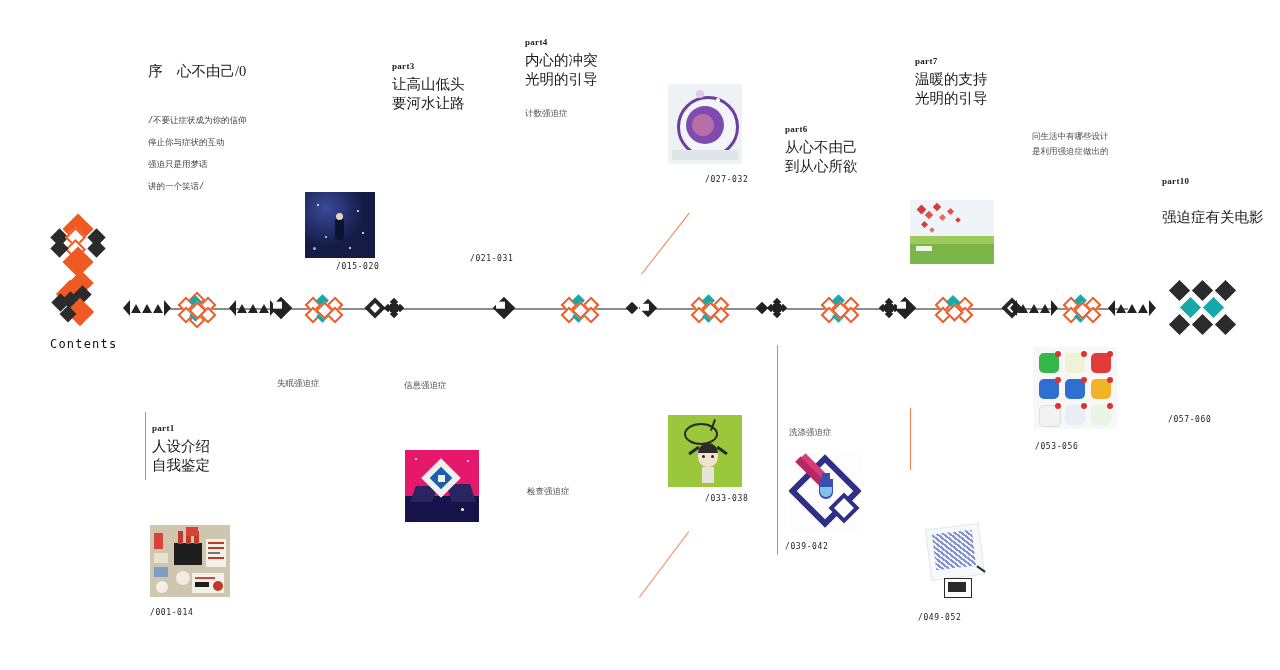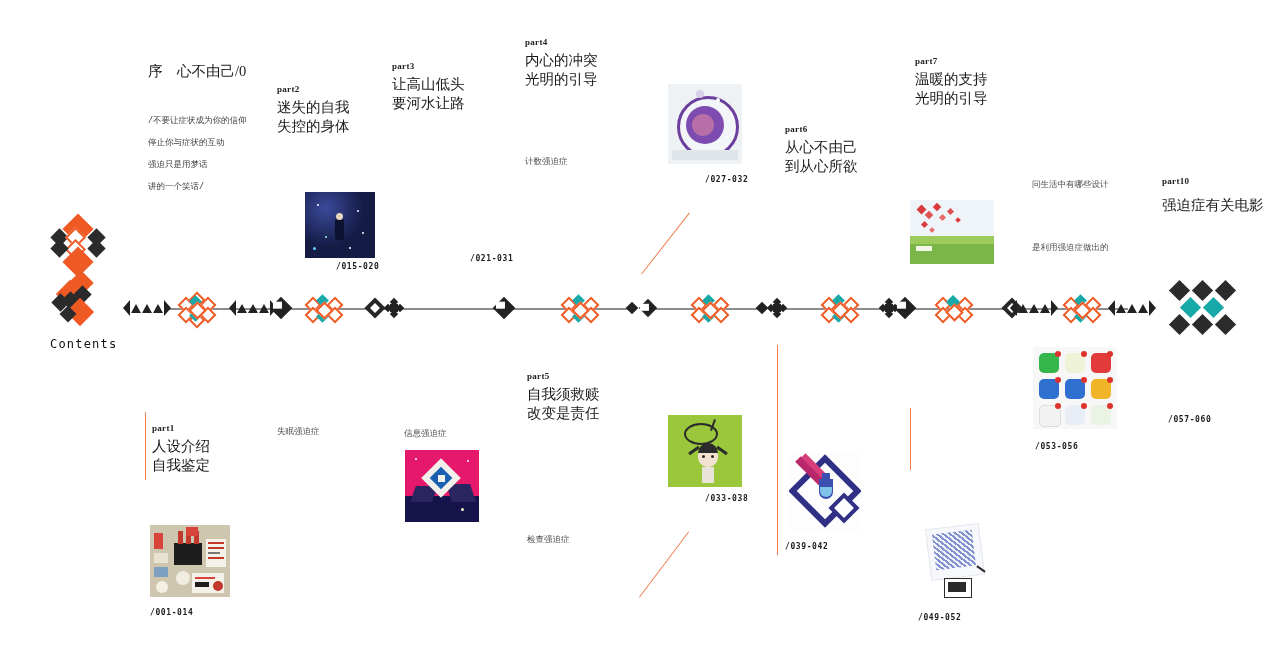--- a/index.html
+++ b/index.html
@@ -6,22 +6,22 @@
   body{
     width:1280px;height:670px;background:#ffffff;position:relative;overflow:hidden;
     font-family:"Liberation Serif","DejaVu Serif",serif;color:#111;
   }
   .stage{position:absolute;left:0;top:0;width:1280px;height:670px;}
   .abs{position:absolute;}
 
   
   .partno{font-family:"Liberation Serif",serif;font-size:9px;letter-spacing:.3px;color:#222;font-weight:700;display:inline-block;vertical-align:baseline;}
   .ttl{font-size:14.5px;line-height:19px;color:#1a1a1a;white-space:nowrap;}
-  .sub{font-size:8.5px;line-height:15px;color:#4b4b4b;white-space:nowrap;margin-top:48px;}
-  .pg{font-family:"DejaVu Sans Mono","Liberation Mono",monospace;font-size:8px;font-weight:700;letter-spacing:.6px;color:#1a1a1a;white-space:nowrap;}
+  .sub{font-size:8.5px;line-height:15px;color:#4b4b4b;white-space:nowrap;}
+  .pg{font-family:"DejaVu Sans Mono","Liberation Mono",monospace;font-size:8px;font-weight:400;letter-spacing:.6px;color:#1a1a1a;white-space:nowrap;}
   .preface{font-size:14.5px;line-height:19px;color:#1a1a1a;white-space:nowrap;}
   .prefline{font-size:8.5px;line-height:22px;color:#3d3d3d;white-space:nowrap;}
   .contents{font-family:"DejaVu Sans Mono","Liberation Mono",monospace;font-size:12px;letter-spacing:1.2px;color:#111;}
   .movie{font-size:8px;line-height:17px;color:#3d3d3d;white-space:nowrap;}
 
   
   .vrule{position:absolute;width:1.4px;background:#f08050;}
   .diag{position:absolute;height:1.4px;background:#f08050;transform-origin:0 0;}
 
   
@@ -301,25 +301,20 @@
       <i style="left:23px;top:0px;background:#2b2b2b;"></i>
       <i style="left:46px;top:0px;background:#2b2b2b;"></i>
       <i style="left:11px;top:17px;background:#17a8a8;"></i>
       <i style="left:34px;top:17px;background:#17a8a8;"></i>
       <i style="left:0px;top:34px;background:#2b2b2b;"></i>
       <i style="left:23px;top:34px;background:#2b2b2b;"></i>
       <i style="left:46px;top:34px;background:#2b2b2b;"></i>
     </div>
   </div>
 
-  <div class="abs" style="left:277px;top:78px;">
-    <div><span class="partno">part</span><span class="partno num">2</span></div>
-    <div class="ttl" style="margin-top:2px;">迷失的自我</div>
-    <div class="ttl">失控的身体</div>
-  </div>
   <div class="thumb" style="left:305px;top:192px;width:70px;height:66px;">
     <div class="inner" style="background:#131a42;"></div>
     <div class="abs" style="left:0;top:0;width:70px;height:66px;background:radial-gradient(circle at 30% 25%,#3a4a9a 0%,#141b45 55%);"></div>
     <i class="abs" style="left:30px;top:26px;width:9px;height:22px;background:#0d1230;border-radius:3px;"></i>
     <i class="abs" style="left:31px;top:21px;width:7px;height:7px;border-radius:50%;background:#e6d6c0;"></i>
     <i class="abs" style="left:12px;top:12px;width:2px;height:2px;background:#fff;border-radius:50%;"></i>
     <i class="abs" style="left:52px;top:18px;width:2px;height:2px;background:#fff;border-radius:50%;"></i>
     <i class="abs" style="left:20px;top:44px;width:2px;height:2px;background:#9fd;border-radius:50%;"></i>
     <i class="abs" style="left:57px;top:40px;width:2px;height:2px;background:#fff;border-radius:50%;"></i>
     <i class="abs" style="left:8px;top:55px;width:3px;height:3px;background:#6cf;border-radius:50%;"></i>
@@ -402,21 +397,21 @@
     <i class="abs" style="left:48px;top:30px;width:6px;height:6px;border-radius:50%;background:#e0322c;"></i>
     <i class="abs" style="left:74px;top:30px;width:6px;height:6px;border-radius:50%;background:#e0322c;"></i>
     <i class="abs" style="left:22px;top:56px;width:6px;height:6px;border-radius:50%;background:#e0322c;"></i>
     <i class="abs" style="left:48px;top:56px;width:6px;height:6px;border-radius:50%;background:#e0322c;"></i>
     <i class="abs" style="left:74px;top:56px;width:6px;height:6px;border-radius:50%;background:#e0322c;"></i>
   </div>
   <div class="abs pg" style="left:1035px;top:442px;">/053-056</div>
 
   <div class="abs" style="left:1162px;top:170px;">
     <div><span class="partno">part</span><span class="partno num">10</span></div>
-    <div class="ttl" style="margin-top:8px;text-align:right;">强迫症有关电影</div>
+    <div class="ttl" style="margin-top:20px;text-align:right;">强迫症有关电影</div>
   </div>
   <div class="abs pg" style="left:1168px;top:415px;">/057-060</div>
 
   <div class="vrule" style="left:145px;top:412px;height:68px;"></div>
   <div class="abs" style="left:152px;top:417px;">
     <div><span class="partno">part</span><span class="partno num">1</span></div>
     <div class="ttl" style="margin-top:2px;">人设介绍</div>
     <div class="ttl">自我鉴定</div>
   </div>
   <div class="thumb" style="left:150px;top:525px;width:80px;height:72px;">
@@ -436,25 +431,20 @@
     <i class="abs" style="left:6px;top:56px;width:12px;height:12px;border-radius:50%;background:#f3efe2;"></i>
     <i class="abs" style="left:26px;top:46px;width:14px;height:14px;border-radius:50%;background:#f0ece0;"></i>
     <i class="abs" style="left:42px;top:48px;width:32px;height:20px;background:#f4f1e8;"></i>
     <i class="abs" style="left:45px;top:52px;width:20px;height:2px;background:#d8433a;"></i>
     <i class="abs" style="left:45px;top:57px;width:14px;height:5px;background:#1d1d1d;"></i>
     <i class="abs" style="left:63px;top:56px;width:10px;height:10px;border-radius:50%;background:#c0392b;"></i>
     <i class="abs" style="left:36px;top:2px;width:12px;height:9px;background:#d8433a;"></i>
   </div>
   <div class="abs pg" style="left:150px;top:608px;">/001-014</div>
 
-  <div class="abs" style="left:527px;top:365px;">
-    <div><span class="partno">part</span><span class="partno num">5</span></div>
-    <div class="ttl" style="margin-top:2px;">自我须救赎</div>
-    <div class="ttl">改变是责任</div>
-  </div>
   <div class="abs sub" style="left:527px;top:484px;">检查强迫症</div>
   <div class="thumb" style="left:668px;top:415px;width:74px;height:72px;">
     <div class="inner" style="background:#9ac73c;"></div>
     <i class="abs" style="left:16px;top:8px;width:30px;height:18px;border-radius:50%;border:2px solid #2b2b2b;"></i>
     <i class="abs" style="left:44px;top:4px;width:2px;height:12px;background:#2b2b2b;transform:rotate(20deg);"></i>
     <i class="abs" style="left:30px;top:30px;width:20px;height:22px;border-radius:45%;background:#f3e2cf;"></i>
     <i class="abs" style="left:30px;top:28px;width:20px;height:10px;border-radius:10px 10px 0 0;background:#2b2b2b;"></i>
     <i class="abs" style="left:34px;top:40px;width:3px;height:3px;border-radius:50%;background:#2b2b2b;"></i>
     <i class="abs" style="left:43px;top:40px;width:3px;height:3px;border-radius:50%;background:#2b2b2b;"></i>
     <i class="abs" style="left:20px;top:34px;width:12px;height:3px;background:#2b2b2b;transform:rotate(-35deg);"></i>

